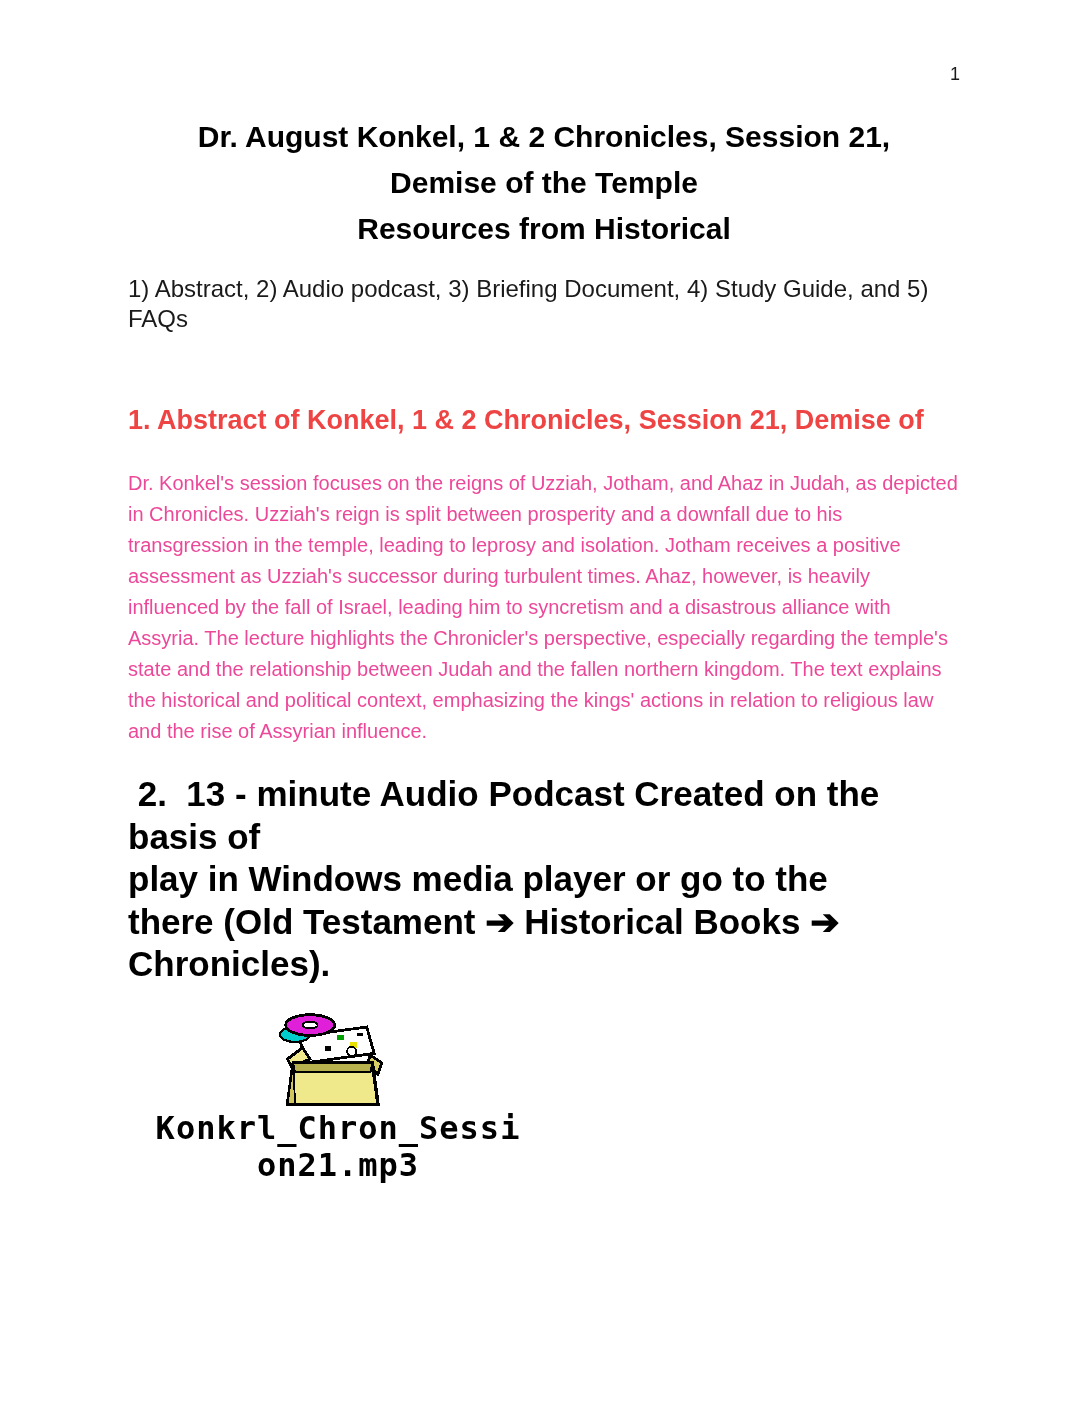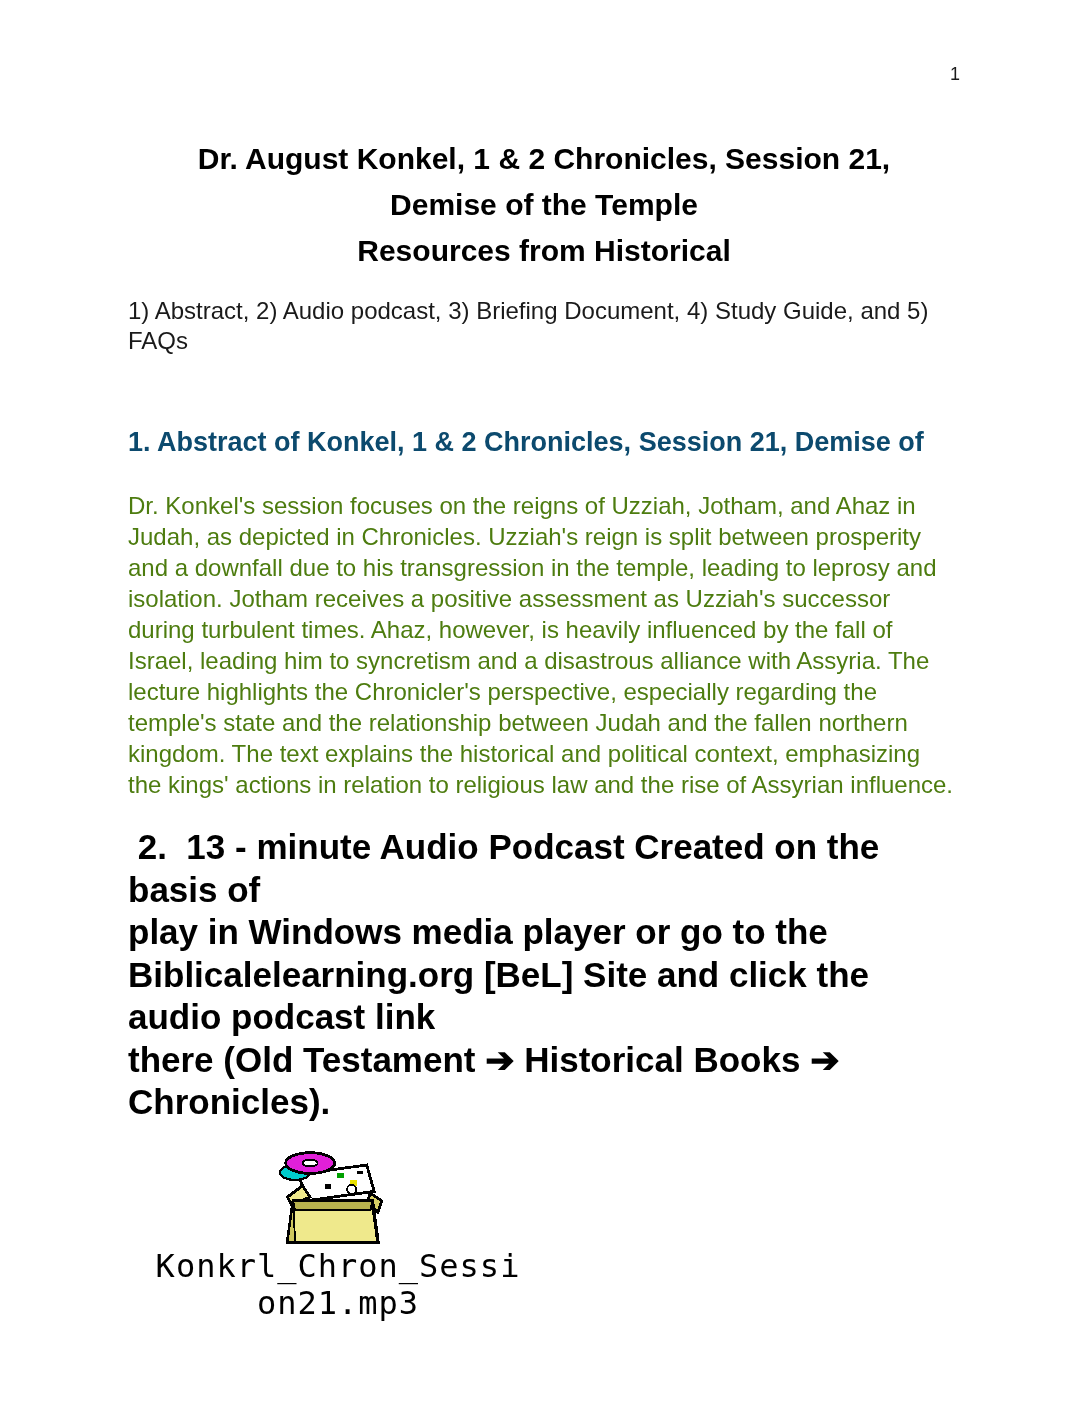--- a/index.html
+++ b/index.html
@@ -15,49 +15,49 @@
   .page-number {
     position: absolute;
     top: 64px;
     right: 128px;
     font-size: 18px;
     color: #1a1a1a;
   }
   .content {
     position: absolute;
     left: 128px;
-    top: 136px;
+    top: 114px;
     width: 832px;
   }
   .doc-title {
     text-align: center;
     font-weight: bold;
     font-size: 30px;
     line-height: 46px;
     color: #000000;
     margin: 0 0 22px 0;
   }
   .intro-line {
     font-size: 24px;
     line-height: 30px;
     margin: 0 0 66px 0;
   }
   .section-heading {
     font-weight: bold;
     font-size: 27px;
     line-height: 40px;
-    color: #0c4a6e;
+    color: #ef4444;
     margin: 0 0 28px 0;
   }
   .section-heading .h-line { white-space: pre-wrap; }
   .body-paragraph {
-    font-size: 24px;
+    font-size: 20px;
     line-height: 31px;
     margin: 0 0 26px 0;
-    color: #4d7c0f;
+    color: #ec4899;
   }
   .section2-heading {
     font-weight: bold;
     font-size: 35px;
     line-height: 42.5px;
     color: #000000;
     margin: 0 0 24px 0;
   }
   .section2-heading .h-line { white-space: pre-wrap; }
   .attachment {
@@ -68,21 +68,21 @@
     width: 122px;
     height: 98px;
     display: block;
     cursor: pointer;
   }
   .attachment-filename {
     width: 420px;
     margin-top: 2px;
     text-align: center;
     font-family: "DejaVu Sans Mono", monospace;
-    font-weight: normal;
+    font-weight: bold;
     font-size: 32px;
     line-height: 37px;
     letter-spacing: 1px;
     color: #000000;
   }
 </style>
 </head>
 <body>
 
 <div class="page">
@@ -101,21 +101,20 @@
 
     <h2 class="section-heading">
       <div class="h-line">1. Abstract of Konkel, 1 &amp; 2 Chronicles, Session 21, Demise of</div>
     </h2>
 
     <p class="body-paragraph">Dr. Konkel's session focuses on the reigns of Uzziah, Jotham, and Ahaz in Judah, as depicted in Chronicles. Uzziah's reign is split between prosperity and a downfall due to his transgression in the temple, leading to leprosy and isolation. Jotham receives a positive assessment as Uzziah's successor during turbulent times. Ahaz, however, is heavily influenced by the fall of Israel, leading him to syncretism and a disastrous alliance with Assyria. The lecture highlights the Chronicler's perspective, especially regarding the temple's state and the relationship between Judah and the fallen northern kingdom. The text explains the historical and political context, emphasizing the kings' actions in relation to religious law and the rise of Assyrian influence.</p>
 
     <h2 class="section2-heading">
       <div class="h-line"> 2.  13 - minute Audio Podcast Created on the basis of</div>
       <div class="h-line">play in Windows media player or go to the</div>
-      <div class="h-line">Biblicalelearning.org [BeL] Site and click the audio podcast link</div>
       <div class="h-line">there (Old Testament ➔ Historical Books ➔ Chronicles).</div>
     </h2>
 
     <div class="attachment">
 
       <svg class="attachment-icon" viewBox="0 0 64 52" shape-rendering="crispEdges" aria-hidden="true">
 
         <polygon points="16,14 52,9 56,23 20,28" fill="#ffffff" stroke="#000000" stroke-width="1.5"></polygon>
         <rect x="36" y="13" width="4" height="3" fill="#00a000"></rect>
         <rect x="43" y="17" width="4" height="3" fill="#e8e000"></rect>

